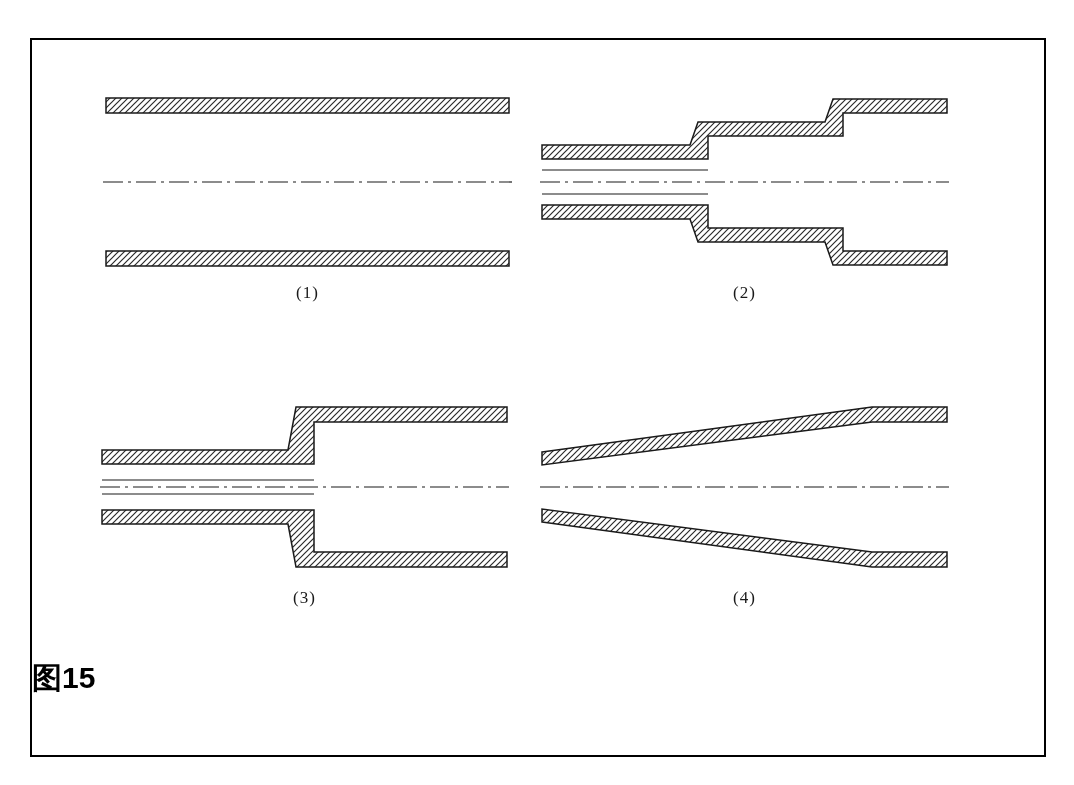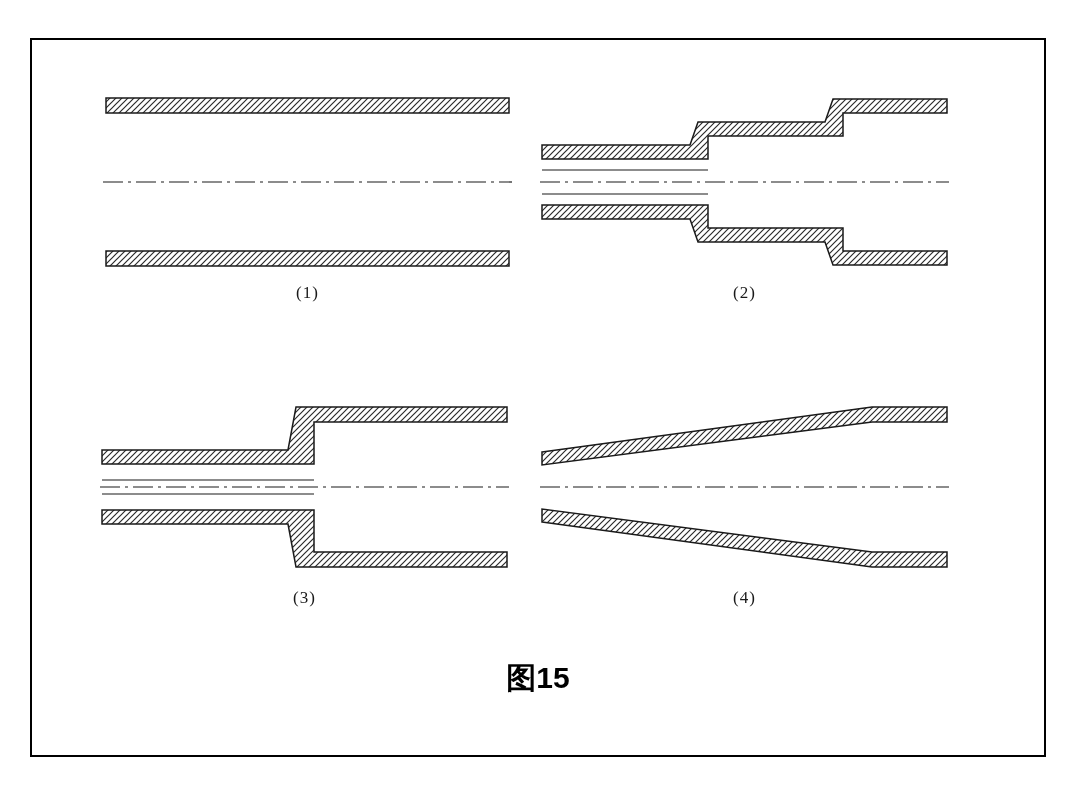--- a/index.html
+++ b/index.html
@@ -25,21 +25,20 @@
     color: #1a1a1a;
     margin-top: 16px;
     letter-spacing: 1px;
   }
   .pos-1 { left: 73px;  top: 57px; }
   .pos-2 { left: 510px; top: 57px; }
   .pos-3 { left: 70px;  top: 362px; }
   .pos-4 { left: 510px; top: 362px; }
   .caption {
     position: absolute; left: 0; right: 0; top: 618px;
-    text-align: center;
     font-weight: bold;
     font-size: 30px;
     color: #000000;
     font-family: "Liberation Sans", sans-serif;
   }
   .wall { stroke: #1a1a1a; stroke-width: 1.5; }
   .centerline { stroke: #1a1a1a; stroke-width: 1.2; fill: none; stroke-dasharray: 20 5 3 5; }
   .boreline { stroke: #1a1a1a; stroke-width: 1.2; fill: none; }
 </style>
 </head>

